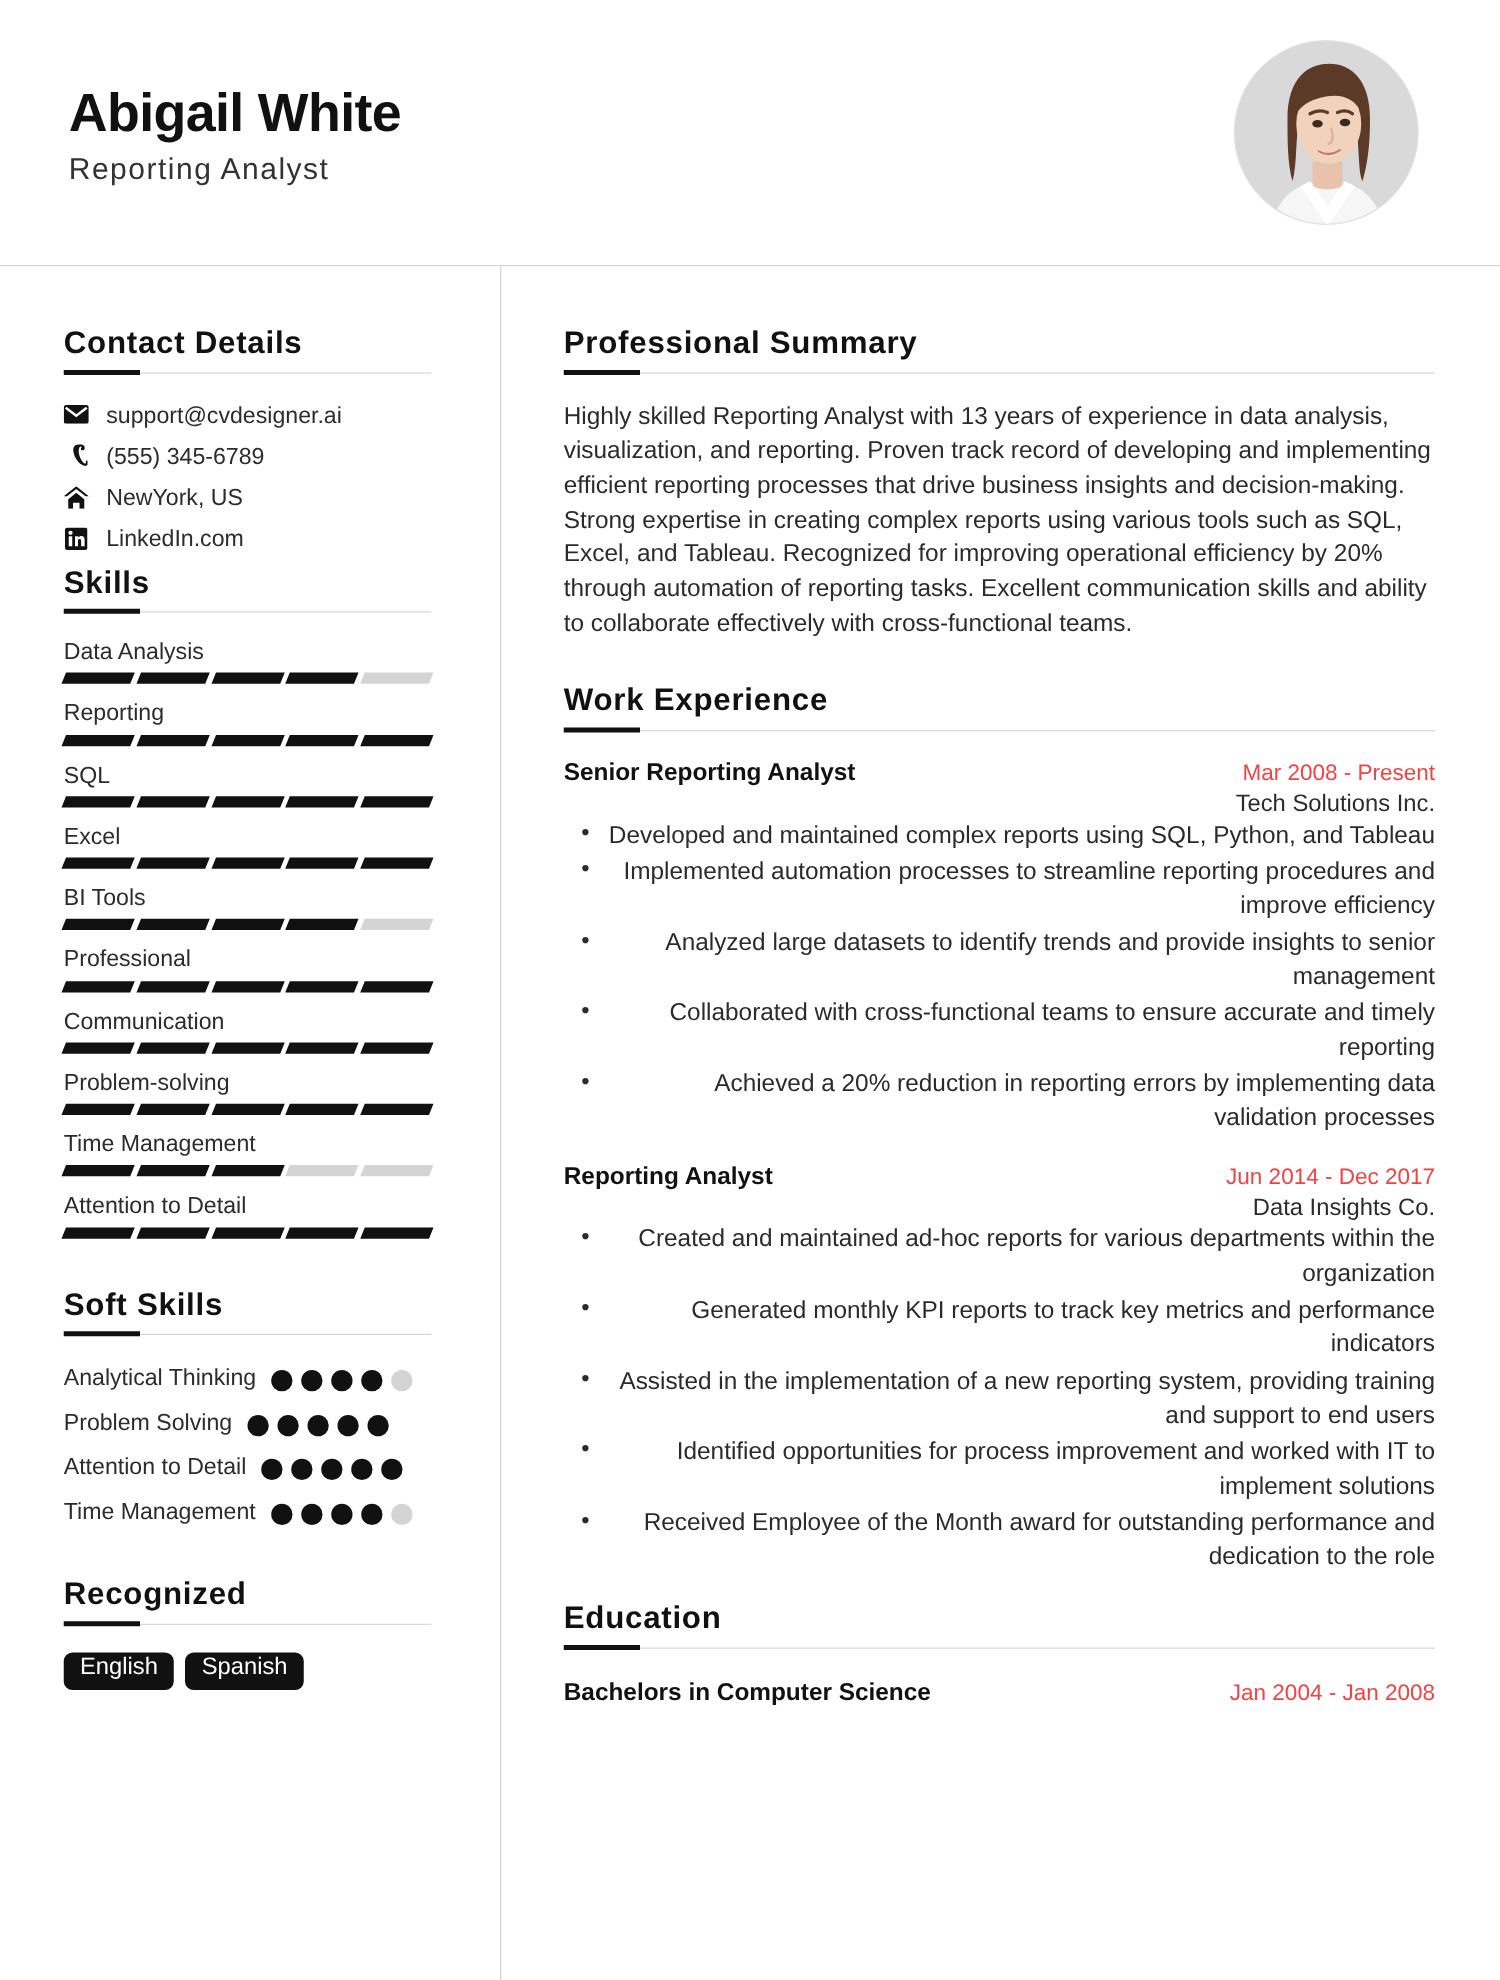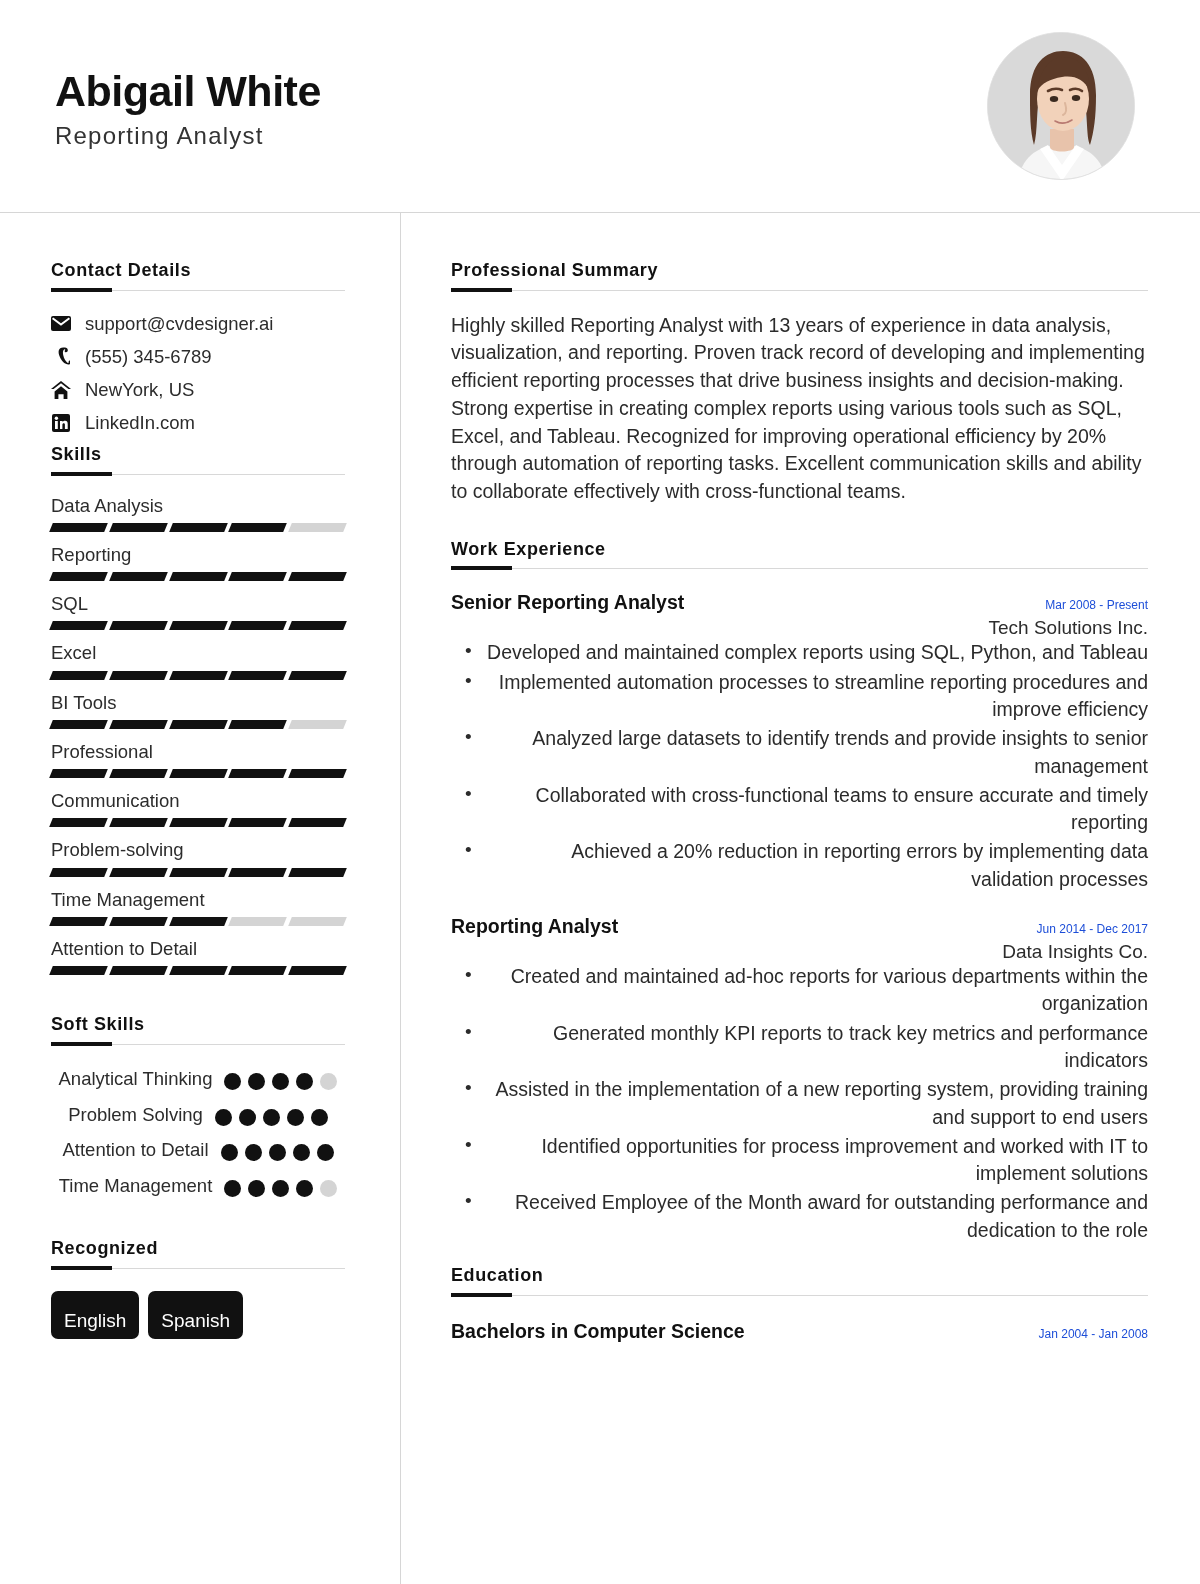--- a/index.html
+++ b/index.html
@@ -39,21 +39,21 @@
   
   .body { display: flex; height: 1371px; }
   .col-left {
     width: 401px; border-right: 1px solid #d6d6d6;
     padding: 48px 55px 0 51px; position: relative;
   }
   .col-right { flex: 1; padding: 48px 52px 0 50px; }
 
   
   .sec-h {
-    font-size: 18px; font-weight: 700; letter-spacing: 0.6px;
+    font-size: 25px; font-weight: 700; letter-spacing: 0.6px;
     color: #111; line-height: 1.1;
   }
   .sec-rule {
     position: relative; height: 1px; background: #d8d8d8;
     margin-top: 9px; margin-bottom: 24px;
   }
   .sec-rule::before {
     content: ""; position: absolute; left: 0; top: -2px;
     width: 61px; height: 4px; background: #111;
   }
@@ -80,48 +80,48 @@
   .bar { display: flex; gap: 5px; width: 294px; }
   .seg {
     flex: 1; height: 9px; background: #111;
     transform: skewX(-22deg);
   }
   .seg.off { background: #d4d4d4; }
 
   
   .soft-wrap { margin-top: -2px; }
   .soft-row {
-    display: flex; align-items: flex-start; justify-content: center;
+    display: flex; align-items: flex-start; justify-content: flex-start;
     margin-bottom: 12px; gap: 12px;
   }
   .soft-name {
     font-size: 18.5px; color: #2c2c2c; line-height: 1.27; max-width: 160px;
   }
   .dots { display: flex; gap: 7px; padding-top: 6px; flex: 0 0 auto; }
   .dot { width: 17px; height: 17px; border-radius: 50%; background: #111; }
   .dot.off { background: #d4d4d4; }
 
   
   .lang-wrap { display: flex; gap: 9px; flex-wrap: wrap; margin-top: -2px; }
   .lang-chip {
     background: #111; color: #fff; font-size: 19px;
-    padding: 20px 13px 8px; border-radius: 7px; line-height: 1.05;
+    padding: 2px 13px 8px; border-radius: 7px; line-height: 1.05;
   }
 
   
   .summary {
     font-size: 19.5px; line-height: 1.42; color: #2b2b2b;
     margin-top: -5px; margin-bottom: 34px;
   }
   .entry { margin-bottom: 22px; text-align: right; }
   .entry-head {
     display: flex; align-items: baseline; justify-content: space-between; gap: 18px;
   }
   .entry-title { font-size: 19.5px; font-weight: 700; color: #111; }
-  .entry-date { font-size: 12px; color: #1d4ed8; white-space: nowrap; }
+  .entry-date { font-size: 18px; color: #ef4444; white-space: nowrap; }
   .entry-org { font-size: 19px; color: #2c2c2c; margin-top: 3px; }
   .entry-desc { font-size: 19.5px; color: #2b2b2b; margin-top: 11px; line-height: 1.4; }
   .bullets { list-style: none; margin-top: 0; }
   .bullets li {
     position: relative; padding-left: 33px; margin-bottom: 2px;
     font-size: 19.5px; line-height: 1.4; color: #2b2b2b;
   }
   .bullets li::before {
     content: "\2022"; position: absolute; left: 14px; top: -1px;
     font-size: 19px; color: #2b2b2b;

